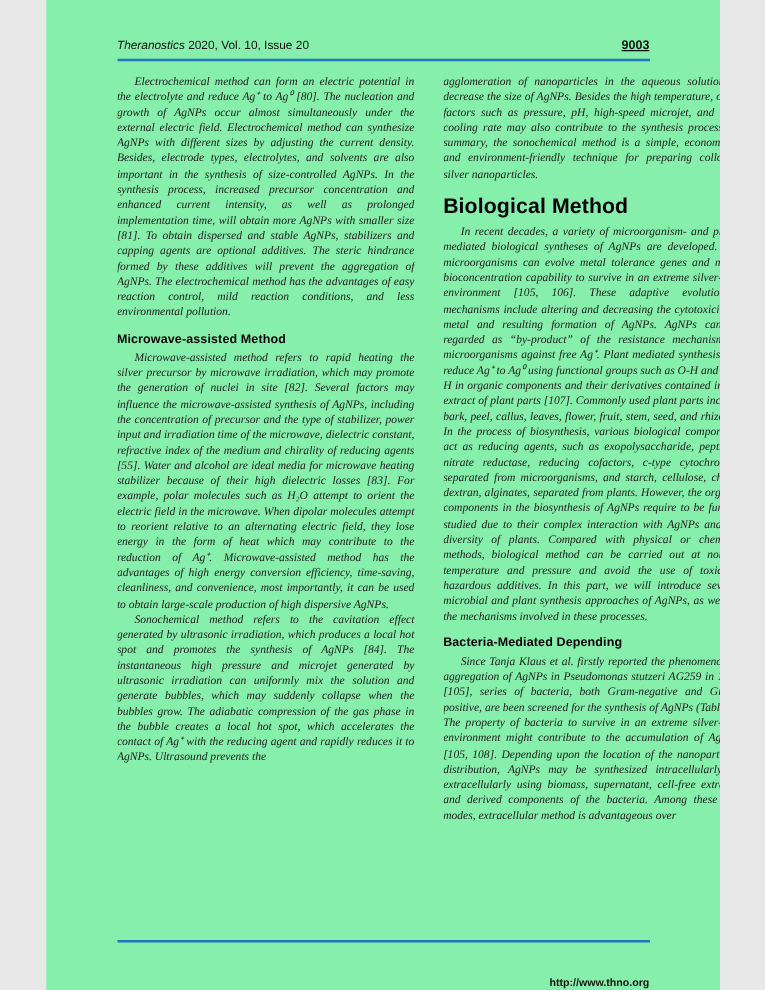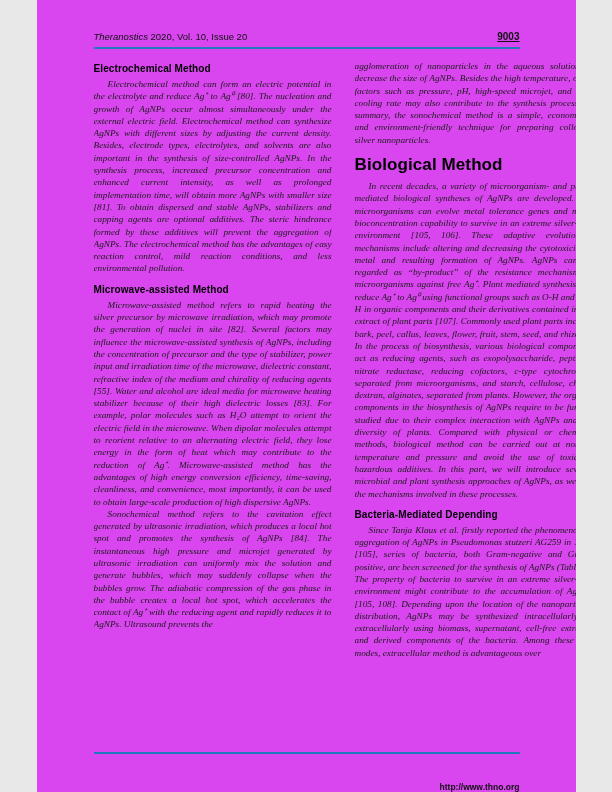--- a/index.html
+++ b/index.html
@@ -2,21 +2,21 @@
 <html><head>
 <meta charset="utf-8">
 <style>
   * { box-sizing: border-box; margin: 0; padding: 0; }
   html, body { background: #e8e8e8; }
   .page {
     position: relative;
     width: 539px;
     height: 792px;
     margin: 0 auto;
-    background: #d946ef;
+    background: #86efac;
     overflow: hidden;
     font-family: "Liberation Serif", serif;
     color: #1a1a1a;
   }
   
   .page-header {
     position: absolute;
     left: 57px;
     right: 56px;
     top: 31px;
@@ -88,21 +88,20 @@
   <header class="page-header">
     <div class="journal">
       <span class="jname">Theranostics</span><span> 2020, Vol. 10, Issue 20</span>
     </div>
     <div class="pagenum">9003</div>
   </header>
 
   <main class="columns">
 
     <section class="col">
-      <h2>Electrochemical Method</h2>
       <p class="indent">Electrochemical method can form an electric potential in the electrolyte and reduce Ag⁺ to Ag⁰ [80]. The nucleation and growth of AgNPs occur almost simultaneously under the external electric field. Electrochemical method can synthesize AgNPs with different sizes by adjusting the current density. Besides, electrode types, electrolytes, and solvents are also important in the synthesis of size-controlled AgNPs. In the synthesis process, increased precursor concentration and enhanced current intensity, as well as prolonged implementation time, will obtain more AgNPs with smaller size [81]. To obtain dispersed and stable AgNPs, stabilizers and capping agents are optional additives. The steric hindrance formed by these additives will prevent the aggregation of AgNPs. The electrochemical method has the advantages of easy reaction control, mild reaction conditions, and less environmental pollution.</p>
 
       <h2>Microwave-assisted Method</h2>
       <p class="indent">Microwave-assisted method refers to rapid heating the silver precursor by microwave irradiation, which may promote the generation of nuclei in site [82]. Several factors may influence the microwave-assisted synthesis of AgNPs, including the concentration of precursor and the type of stabilizer, power input and irradiation time of the microwave, dielectric constant, refractive index of the medium and chirality of reducing agents [55]. Water and alcohol are ideal media for microwave heating stabilizer because of their high dielectric losses [83]. For example, polar molecules such as H₂O attempt to orient the electric field in the microwave. When dipolar molecules attempt to reorient relative to an alternating electric field, they lose energy in the form of heat which may contribute to the reduction of Ag⁺. Microwave-assisted method has the advantages of high energy conversion efficiency, time-saving, cleanliness, and convenience, most importantly, it can be used to obtain large-scale production of high dispersive AgNPs.</p>
 
       <p class="indent">Sonochemical method refers to the cavitation effect generated by ultrasonic irradiation, which produces a local hot spot and promotes the synthesis of AgNPs [84]. The instantaneous high pressure and microjet generated by ultrasonic irradiation can uniformly mix the solution and generate bubbles, which may suddenly collapse when the bubbles grow. The adiabatic compression of the gas phase in the bubble creates a local hot spot, which accelerates the contact of Ag⁺ with the reducing agent and rapidly reduces it to AgNPs. Ultrasound prevents the</p>
     </section>
 
     <section class="col">
       <p>agglomeration of nanoparticles in the aqueous solution to decrease the size of AgNPs. Besides the high temperature, other factors such as pressure, pH, high-speed microjet, and high cooling rate may also contribute to the synthesis process. In summary, the sonochemical method is a simple, economical, and environment-friendly technique for preparing colloidal silver nanoparticles.</p>

